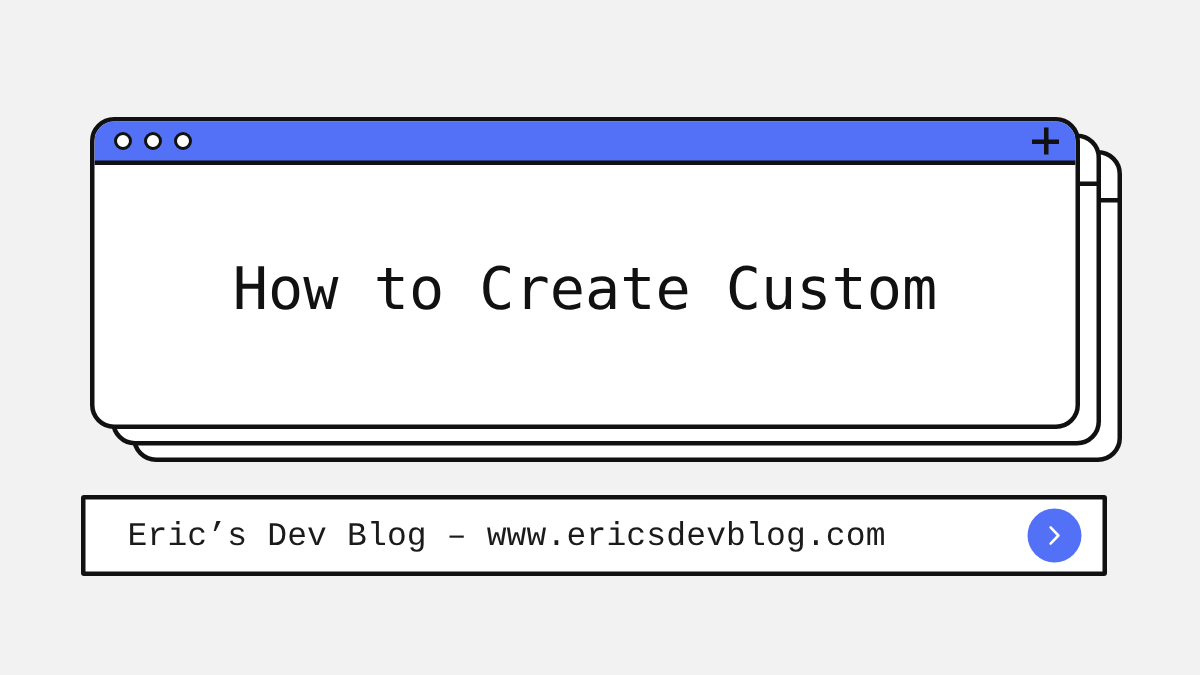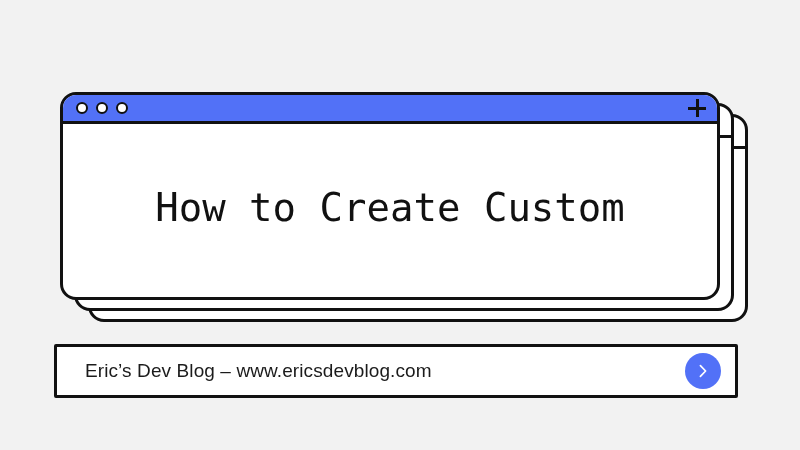--- a/index.html
+++ b/index.html
@@ -12,21 +12,21 @@
   }
 
   body {
     background: #f2f2f2;
     font-family: "Liberation Sans", sans-serif;
     position: relative;
   }
 
   #stage {
     position: absolute;
-    left: 0; top: 14px;
+    left: 0; top: 0;
     width: 800px;
     height: 348px;
   }
 
   
 
   .browser-stack {
     position: absolute;
     left: 60px;
     top: 78px;
@@ -168,22 +168,22 @@
     height: 54px;
     background: #ffffff;
     border: 3px solid #111111;
     border-radius: 2px;
     display: flex;
     align-items: center;
     padding: 0 14px 0 28px;
   }
 
   .footer-text {
-    font-family: Liberation Sans, sans-serif;
-    font-size: 19px;
+    font-family: Liberation Mono, monospace;
+    font-size: 22px;
     color: #1b1b1b;
     letter-spacing: 0.1px;
     white-space: nowrap;
   }
 
   .next-button {
     margin-left: auto;
     width: 36px;
     height: 36px;
     border-radius: 50%;

